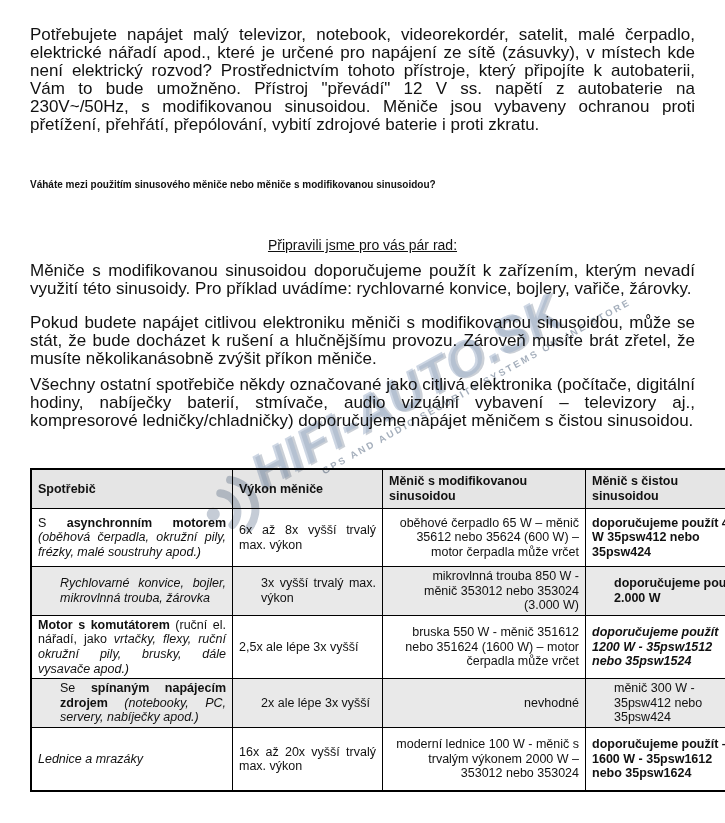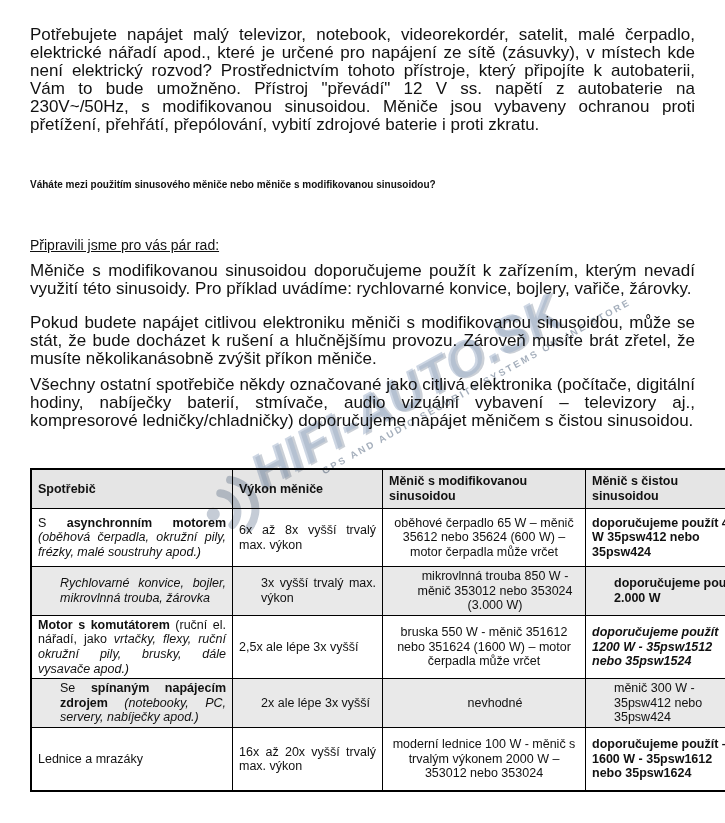--- a/index.html
+++ b/index.html
@@ -7,21 +7,21 @@
     position:relative;
     width:725px;height:823px;
     background:#ffffff;
     overflow:hidden;
     font-family:"Liberation Sans", sans-serif;
     color:#111;
   }
   .content{position:relative;z-index:1;padding:26px 30px 0 30px;}
   .para{font-size:17px;line-height:18px;text-align:justify;margin:0;}
   .question{font-size:10px;line-height:18px;font-weight:bold;margin:42px 0 0 0;}
-  .tips{font-size:14px;line-height:18px;text-decoration:underline;margin:42px 0 0 0;}
+  .tips{font-size:14px;line-height:18px;text-decoration:underline;margin:42px 0 0 0;text-align:center;}
   .mt12{margin-top:8px;} .mt16{margin-top:16px;}
 
   table.appliances{
     border-collapse:collapse;
     table-layout:fixed;
     width:667px;
     margin-top:38px;
     font-size:12.5px;
     line-height:14.6px;
     border:2px solid #000;
@@ -34,21 +34,21 @@
   }
   table.appliances thead th{
     background:rgba(0,0,0,0.10);
     font-weight:bold;
     text-align:left;
     height:34px;
   }
   tr.shaded td{background:rgba(0,0,0,0.085);padding-left:28px;}
   .col-spotrebic{width:188px;text-align:justify;vertical-align:top;}
   .col-vykon{width:137px;text-align:justify;}
-  .col-modif{width:190px;text-align:center;}
+  .col-modif{width:190px;text-align:right;}
   .col-cista{width:152px;text-align:left;}
   tbody tr:nth-child(1){height:58px;}
   tbody tr:nth-child(2){height:46px;}
   tbody tr:nth-child(3){height:62px;}
   tbody tr:nth-child(4){height:47px;}
   tbody tr:nth-child(5){height:64px;}
 
   
   .watermark{
     position:absolute;left:172px;top:376px;z-index:0;
@@ -132,21 +132,21 @@
             <td class="col-modif"><span>bruska 550 W - měnič 351612 nebo 351624 (1600 W) – motor čerpadla může vrčet</span></td>
             <td class="col-cista"><span style="font-weight: bold; font-style: italic;">doporučujeme použít 1200 W - 35psw1512 nebo 35psw1524</span></td>
           </tr>
           <tr class="shaded">
             <td class="col-spotrebic"><span>Se </span><span style="font-weight: bold;">spínaným napájecím zdrojem</span><span> </span><span style="font-style: italic;">(notebooky, PC, servery, nabíječky apod.)</span></td>
             <td class="col-vykon"><span>2x ale lépe 3x vyšší</span></td>
             <td class="col-modif"><span>nevhodné</span></td>
             <td class="col-cista"><span>měnič 300 W - 35psw412 nebo 35psw424</span></td>
           </tr>
           <tr>
-            <td class="col-spotrebic"><span style="">Lednice a mrazáky</span></td>
+            <td class="col-spotrebic"><span style="font-style: italic;">Lednice a mrazáky</span></td>
             <td class="col-vykon"><span>16x až 20x vyšší trvalý max. výkon</span></td>
             <td class="col-modif"><span>moderní lednice 100 W - měnič s trvalým výkonem 2000 W – 353012 nebo 353024</span></td>
             <td class="col-cista"><span style="font-weight: bold;">doporučujeme použít – 1600 W - 35psw1612 nebo 35psw1624</span></td>
           </tr>
         </tbody>
     </table>
   </div>
 
 </div>
 

